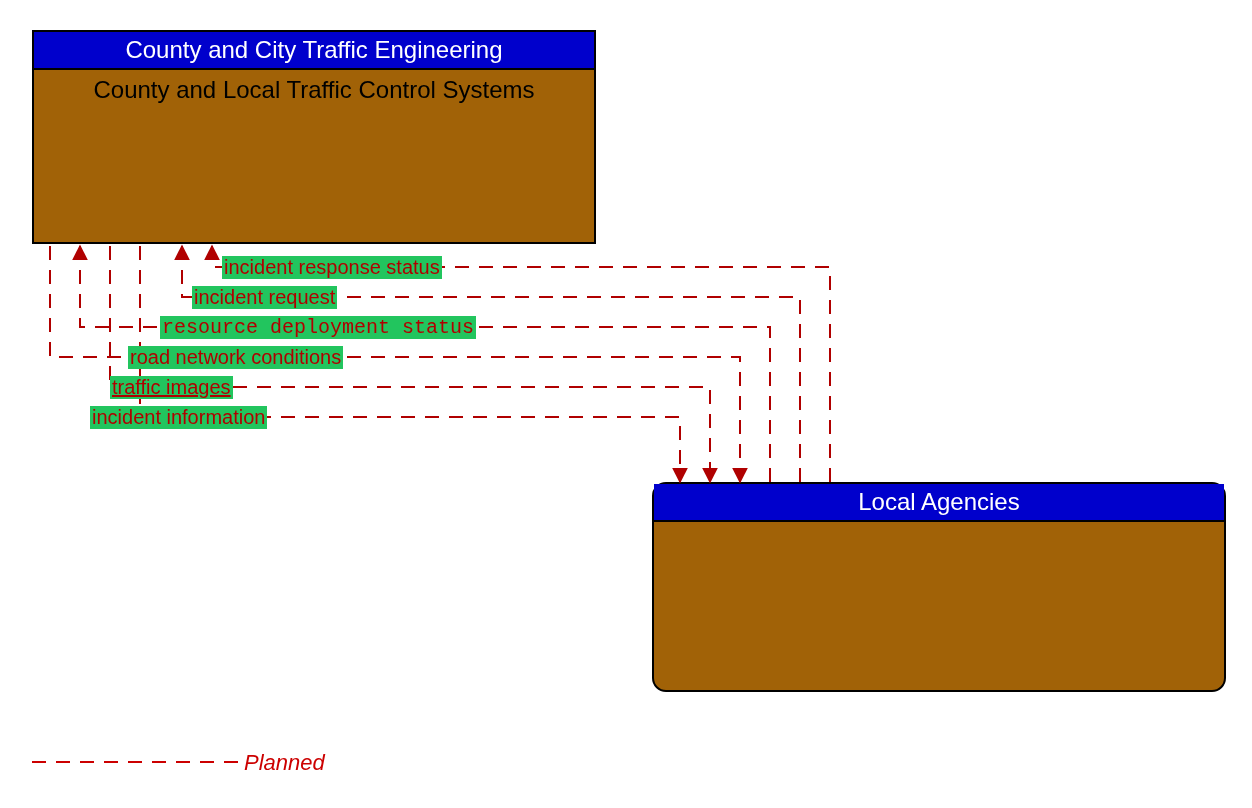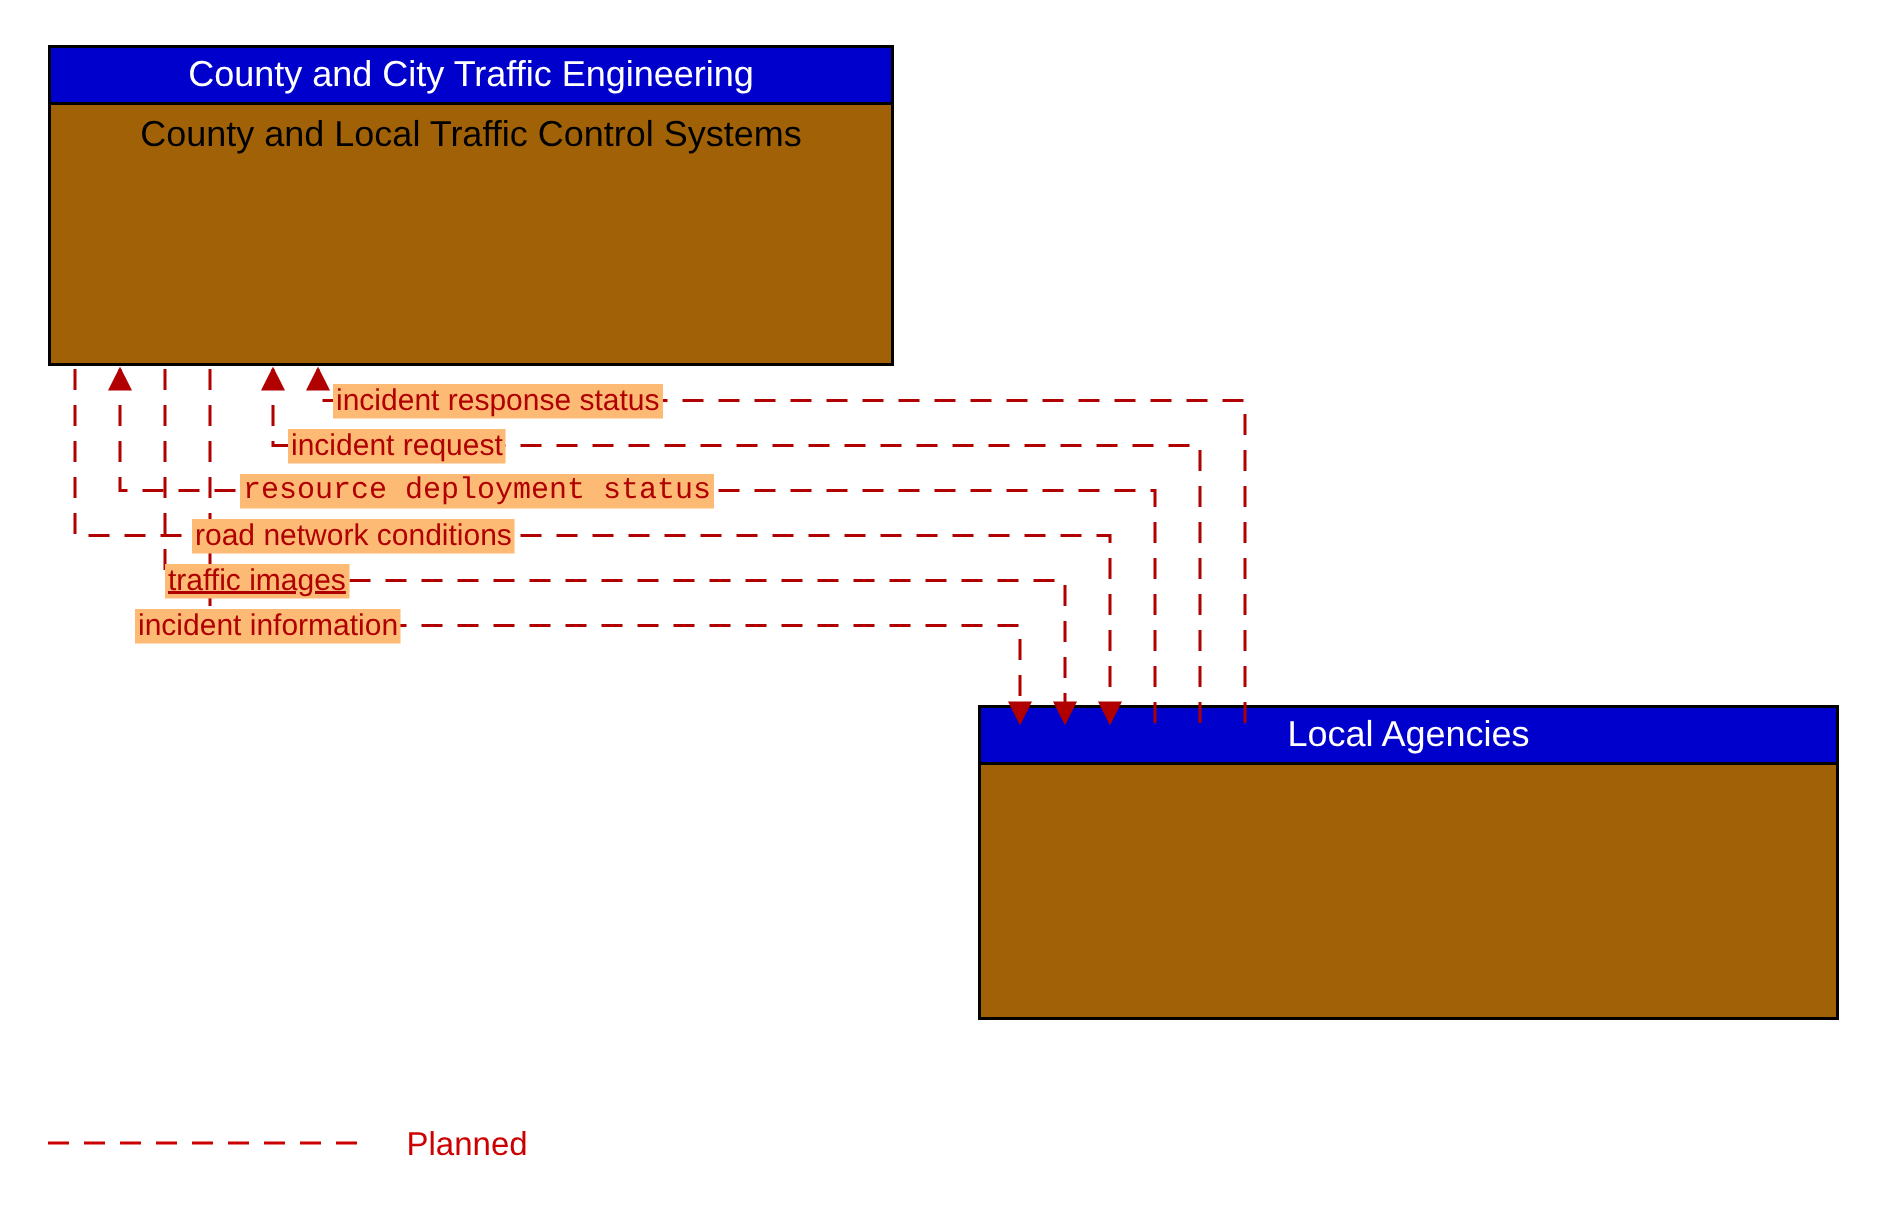--- a/index.html
+++ b/index.html
@@ -27,21 +27,21 @@
   .box-body {
     color: #000;
     text-align: center;
     font-size: 24px;
     padding: 6px 10px;
   }
   .flow-label {
     position: absolute;
     color: #b00000;
     font-size: 20px;
-    background: #fdba74;
+    background: #22c55e;
     padding: 0 2px;
     white-space: nowrap;
   }
   .legend-label {
     position: absolute;
     color: #cc0000;
     font-size: 22px;
   }
   svg.arrows {
     position: absolute;
@@ -52,21 +52,21 @@
   }
 </style>
 </head>
 <body>
 
 <div class="box" style="left:32px; top:30px; width:560px; height:210px;">
   <div class="box-header">County and City Traffic Engineering</div>
   <div class="box-body">County and Local Traffic Control Systems</div>
 </div>
 
-<div class="box" style="left:652px; top:470px; width:570px; height:206px;">
+<div class="box" style="left:652px; top:482px; width:570px; height:206px;border-radius:14px;">
   <div class="box-header">Local Agencies</div>
 </div>
 
 <svg class="arrows">
   <defs>
     <marker id="ah" viewBox="0 0 10 10" refX="9" refY="5" markerWidth="8" markerHeight="8" orient="auto-start-reverse">
       <path d="M 0 0 L 10 5 L 0 10 z" fill="#b00000"></path>
     </marker>
   </defs>
 
@@ -90,13 +90,13 @@
 <div class="flow-label" style="left:192px; top:286px;">incident request</div>
 
 <div class="flow-label" style="left:160px; top:316px;font-family:Liberation Mono, monospace;">resource deployment status</div>
 
 <div class="flow-label" style="left:128px; top:346px;">road network conditions</div>
 
 <div class="flow-label" style="left:110px; top:376px;text-decoration:underline;">traffic images</div>
 
 <div class="flow-label" style="left:90px; top:406px;text-align:right;">incident information</div>
 
-<div class="legend-label" style="left:271px; top:750px;">Planned</div>
+<div class="legend-label" style="left:244px; top:750px;font-style:italic;">Planned</div>
 
 </body></html>

